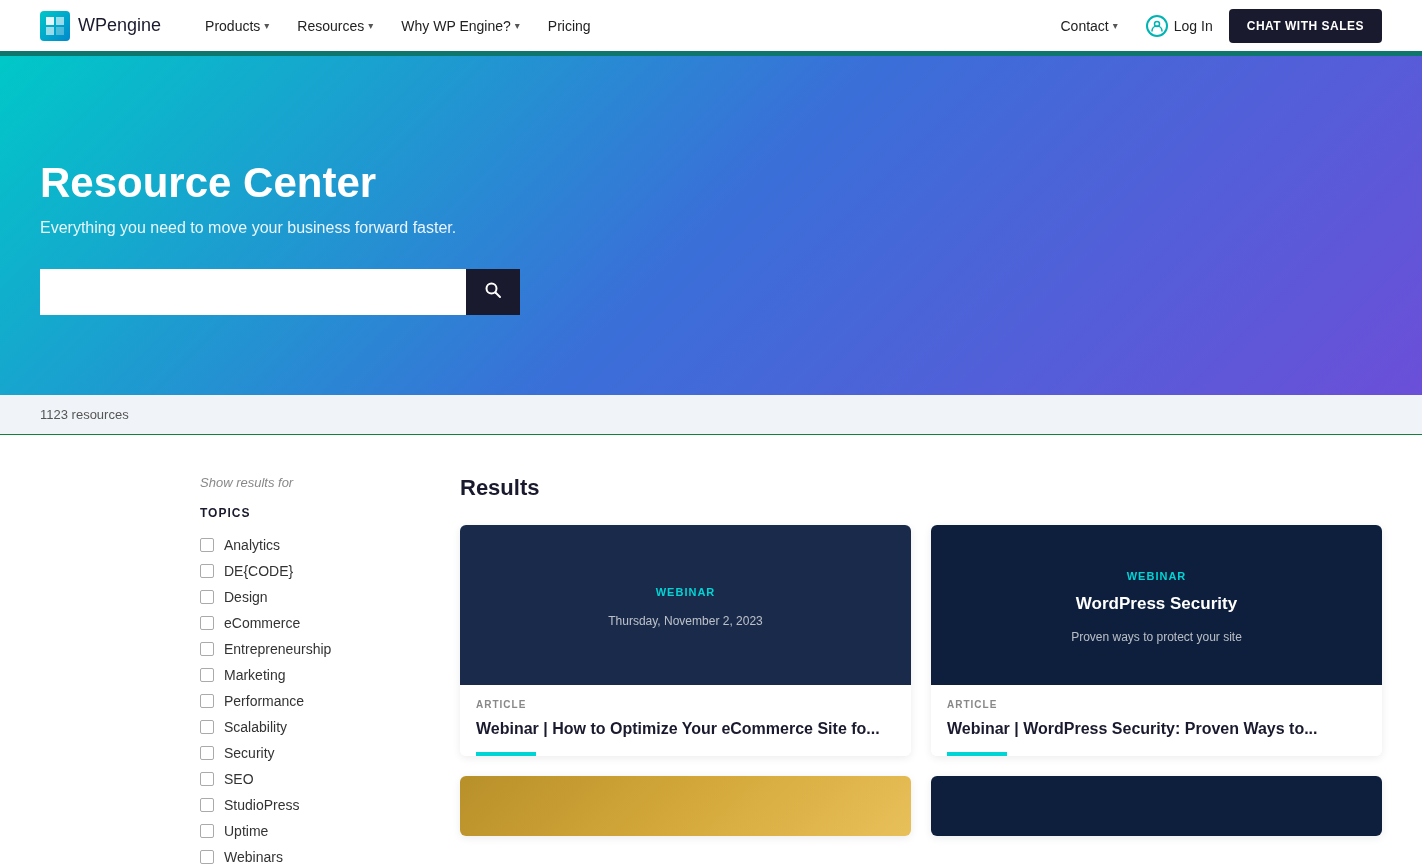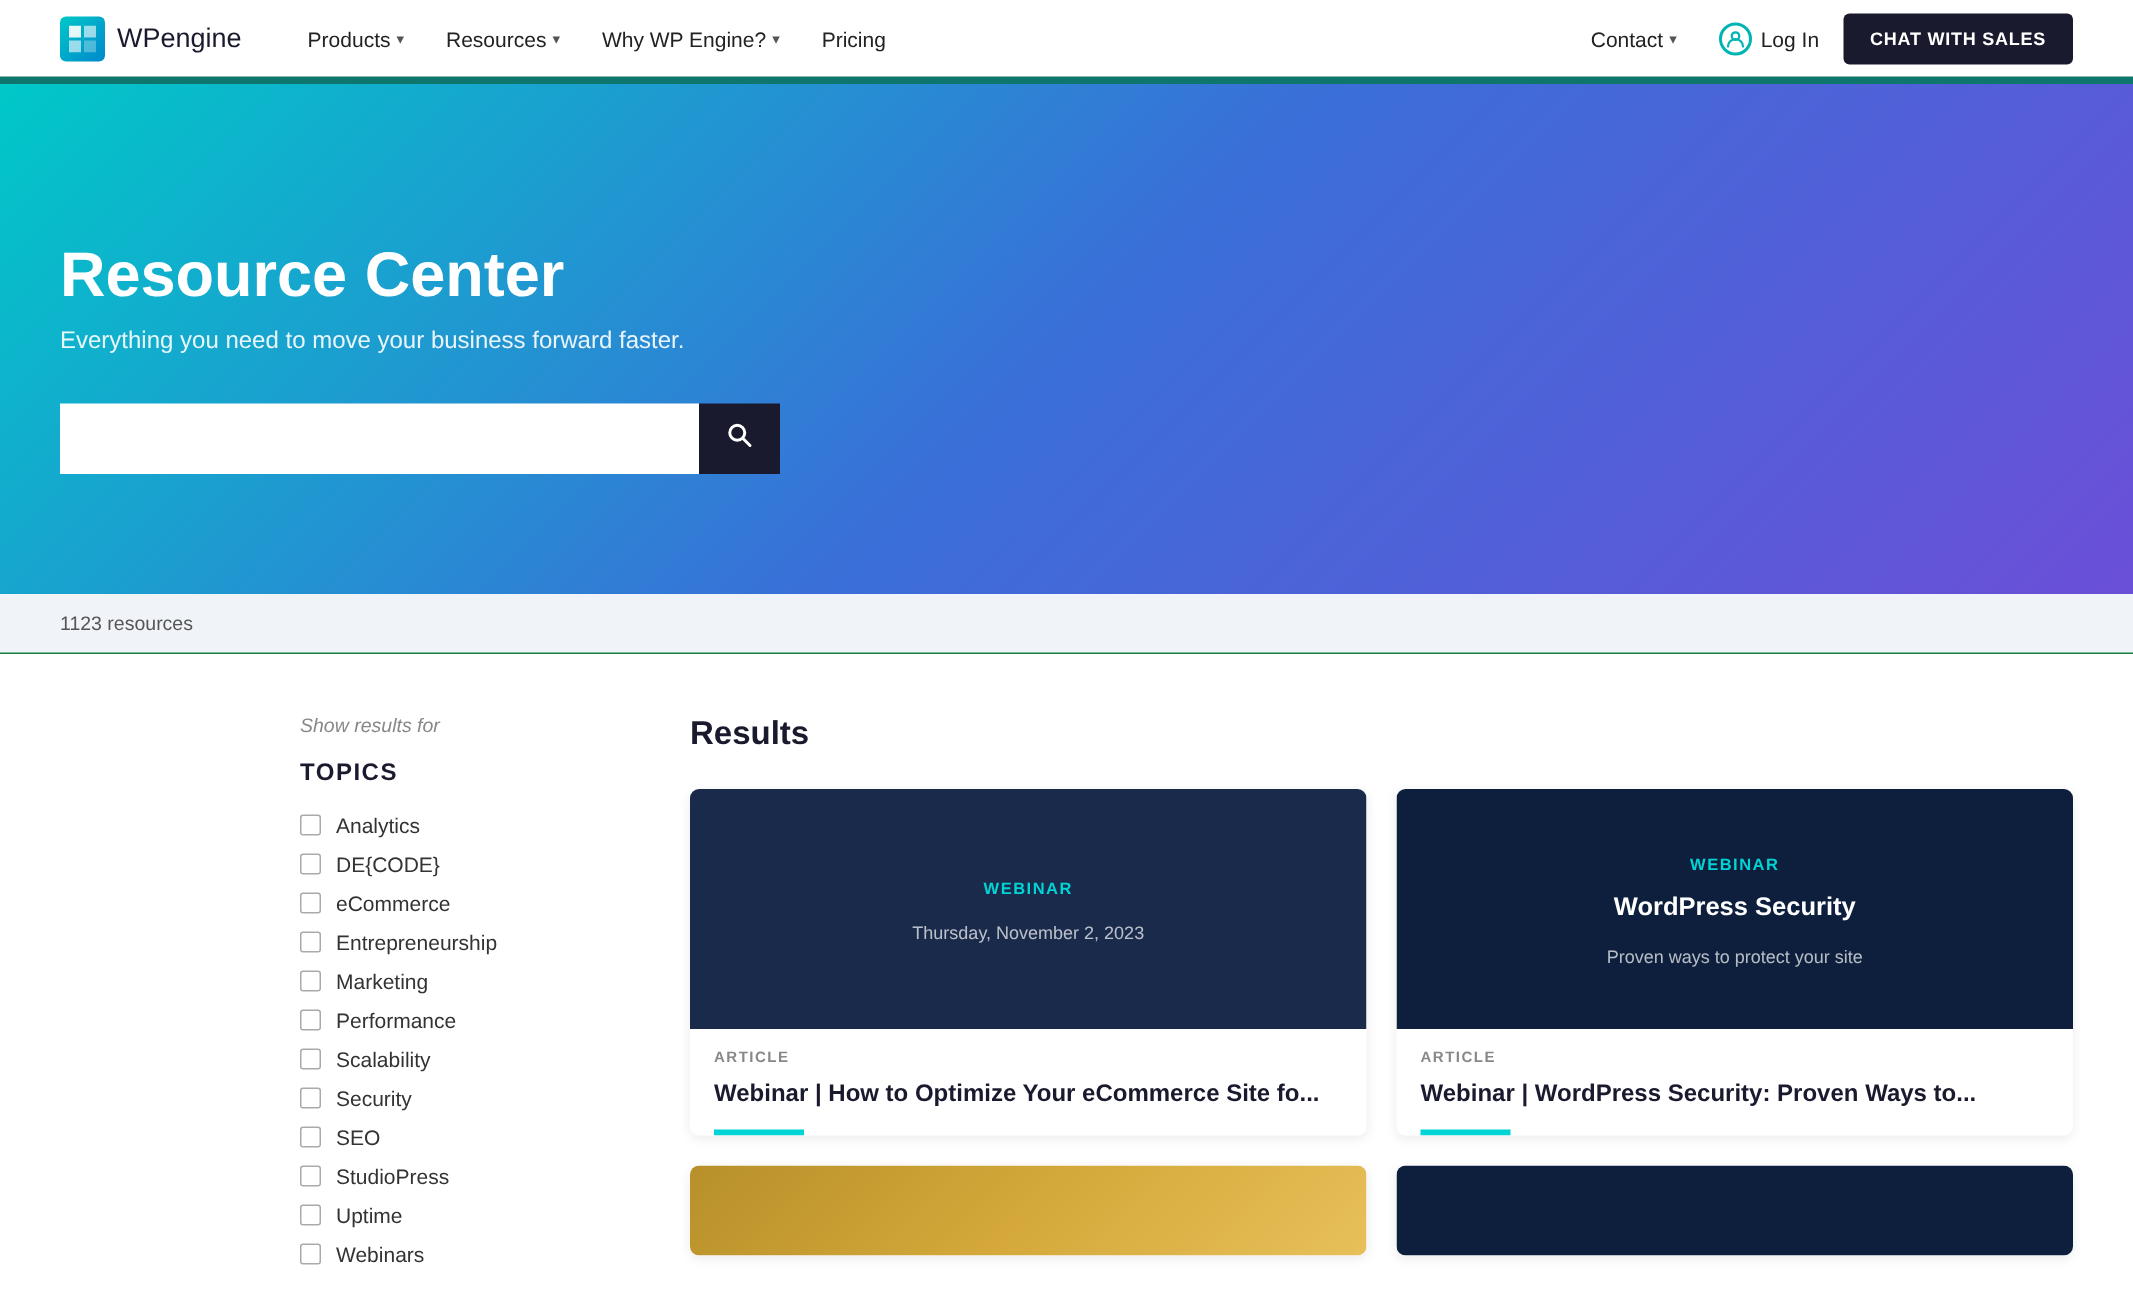--- a/index.html
+++ b/index.html
@@ -130,21 +130,21 @@
       width: 220px;
       flex-shrink: 0;
     }
     .show-results-for {
       font-size: 13px;
       color: #888;
       font-style: italic;
       margin-bottom: 16px;
     }
     .topics-label {
-      font-size: 16px;
+      font-size: 12px;
       font-weight: 700;
       color: #1a1a2e;
       letter-spacing: 1px;
       text-transform: uppercase;
       margin-bottom: 12px;
     }
     .topic-item {
       display: flex;
       align-items: center;
       gap: 10px;
@@ -331,20 +331,24 @@
     <div class="topic-item">
       <div class="topic-checkbox"></div>
       <span>Analytics</span>
     </div>
     <div class="topic-item">
       <div class="topic-checkbox"></div>
       <span>DE{CODE}</span>
     </div>
     <div class="topic-item">
       <div class="topic-checkbox"></div>
+      <span>Design</span>
+    </div>
+    <div class="topic-item">
+      <div class="topic-checkbox"></div>
       <span>eCommerce</span>
     </div>
     <div class="topic-item">
       <div class="topic-checkbox"></div>
       <span>Entrepreneurship</span>
     </div>
     <div class="topic-item">
       <div class="topic-checkbox"></div>
       <span>Marketing</span>
     </div>

